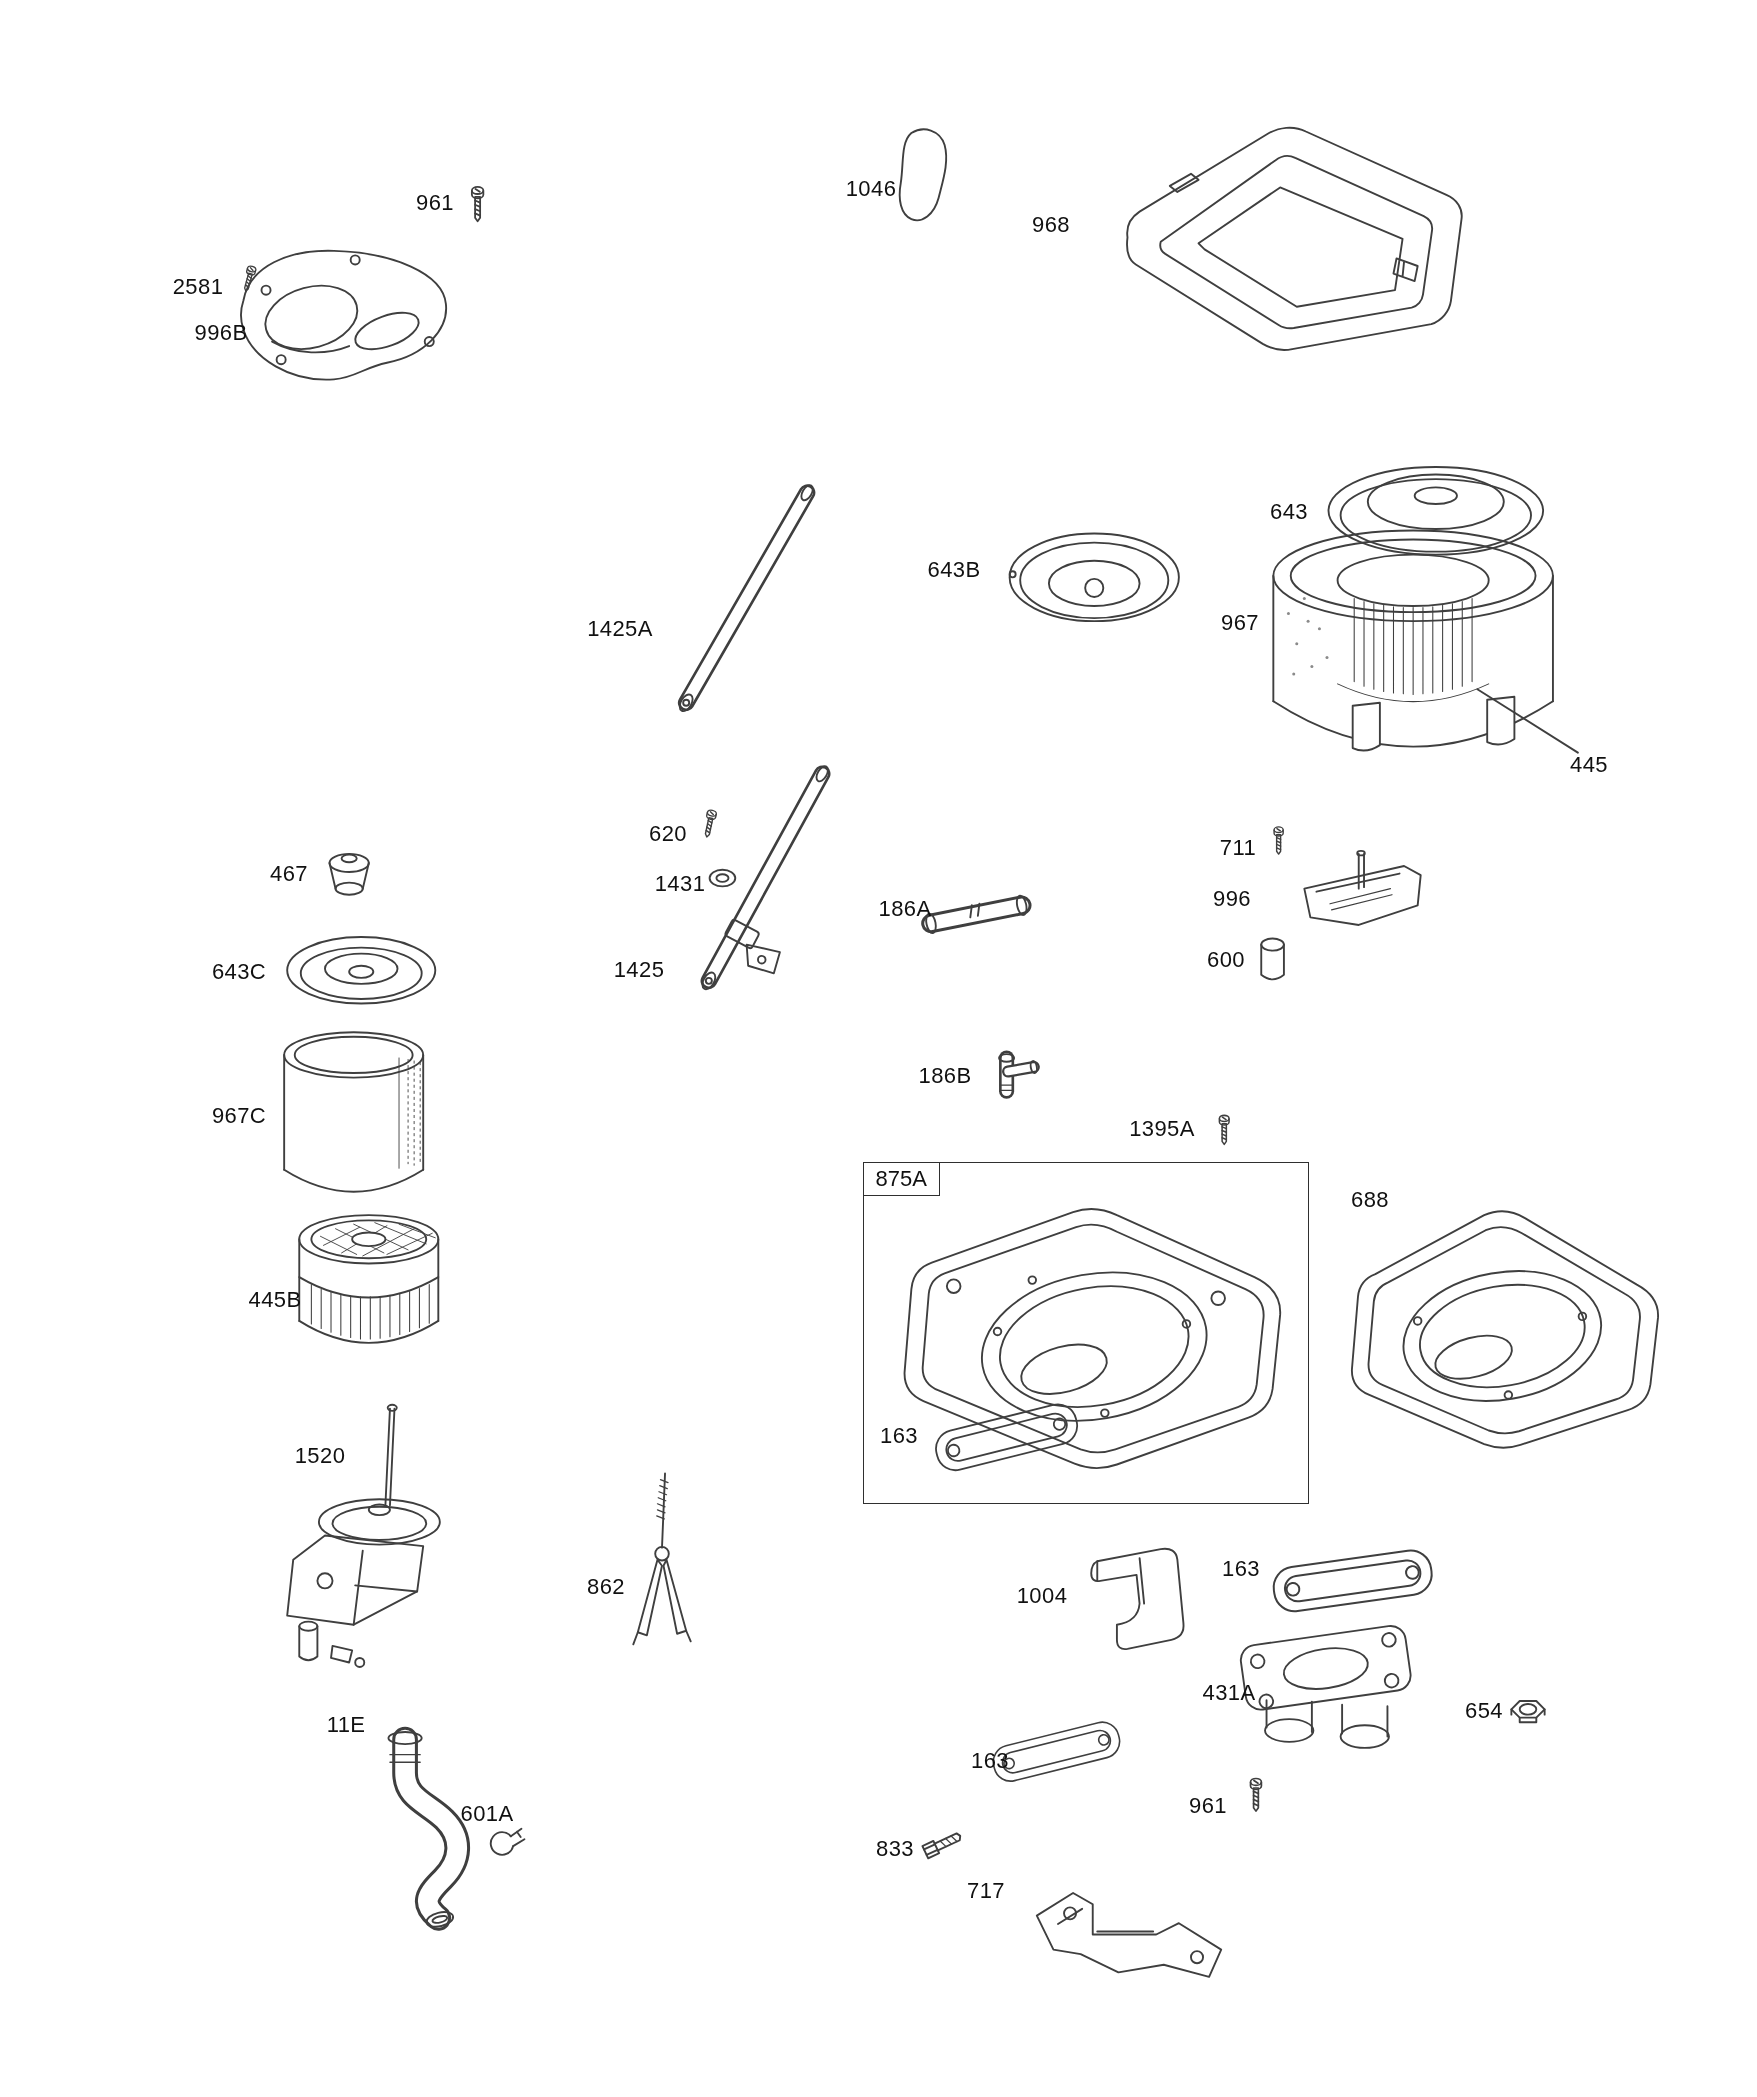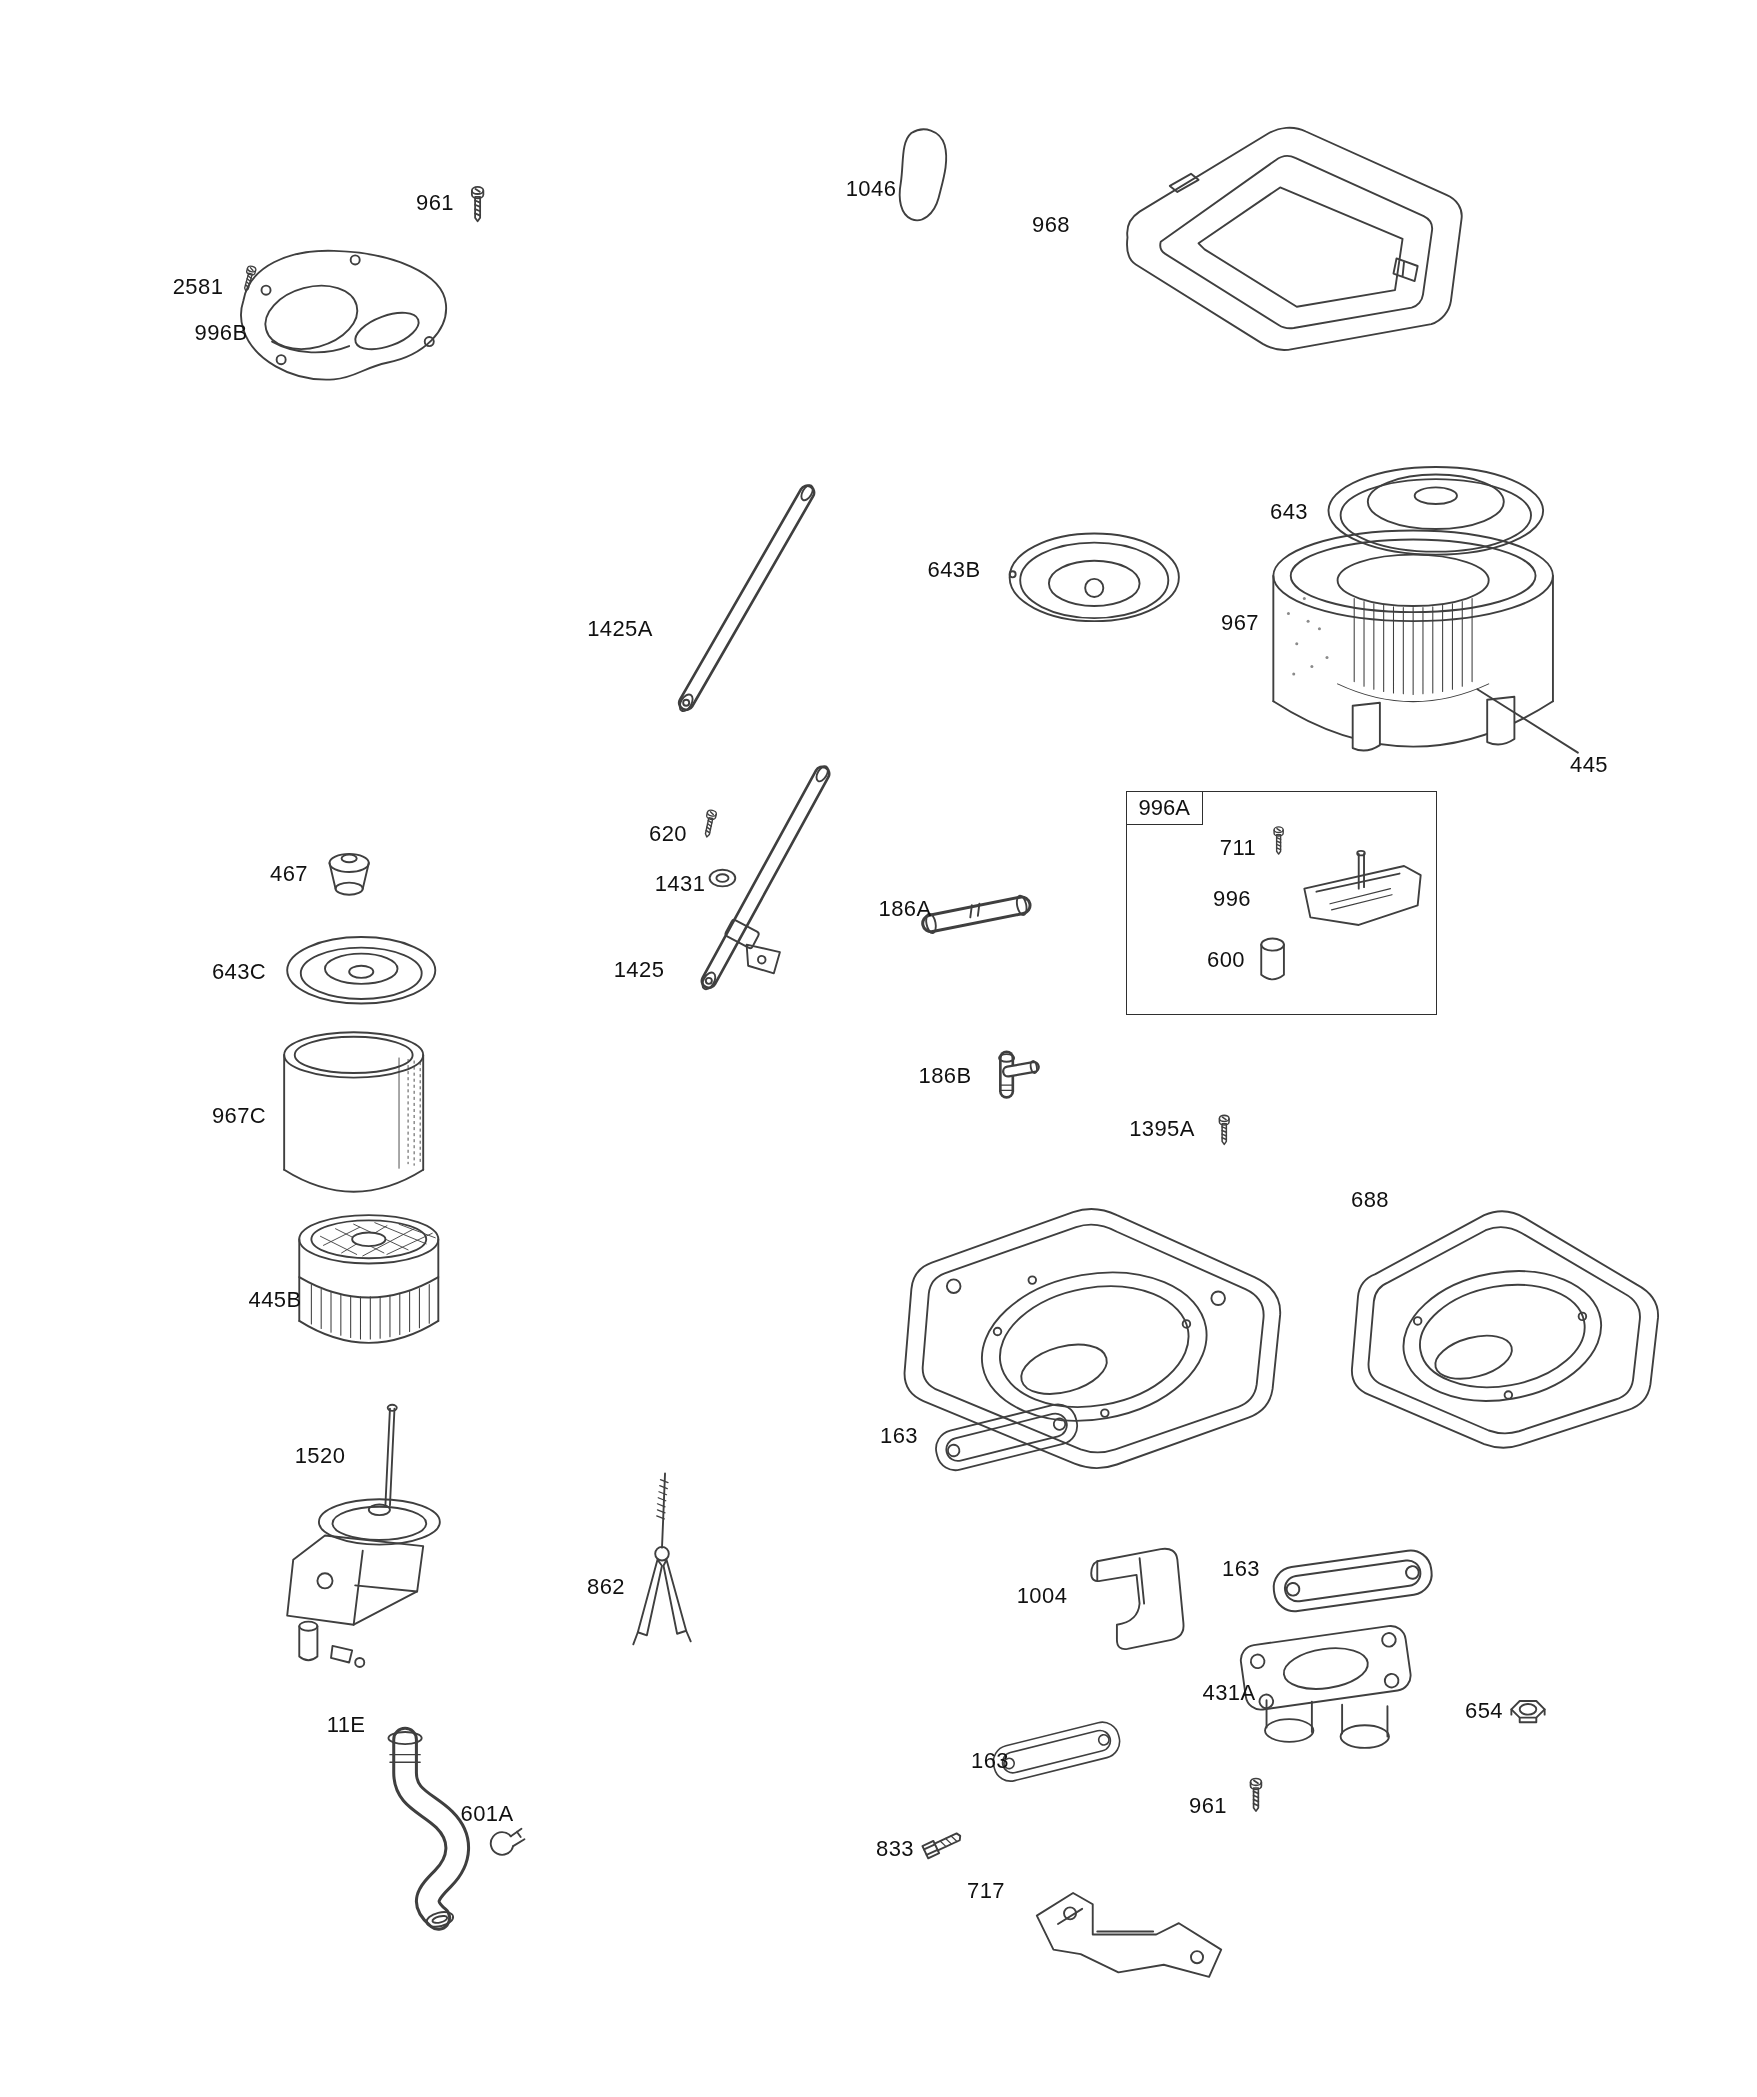--- a/index.html
+++ b/index.html
@@ -337,22 +337,22 @@
       <g>
         <path d="M1372,2535 L1420,2505 L1446,2520 L1446,2560 L1530,2560 L1560,2545 L1616,2580 L1600,2616 L1540,2600 L1480,2610 L1430,2586 L1394,2580 Z"></path>
         <path d="M1400,2546 L1432,2526 M1452,2556 L1526,2556"></path>
         <circle cx="1416" cy="2532" r="8"></circle>
         <circle cx="1584" cy="2590" r="8"></circle>
       </g>
 
     </g>
   </svg>
 
-  <div class="part-box" style="left:1126px;top:791px;width:311px;height:224px">
-    <div class="box-label">996A</div>
+  <div class="part-box" style="left:863px;top:1162px;width:446px;height:342px">
+    <div class="box-label">875A</div>
   </div>
 
   <div class="callout" style="left:435px;top:203px">961</div>
   <div class="callout" style="left:198px;top:287px">2581</div>
   <div class="callout" style="left:221px;top:333px">996B</div>
   <div class="callout" style="left:871px;top:189px">1046</div>
   <div class="callout" style="left:1051px;top:225px">968</div>
   <div class="callout" style="left:1289px;top:512px">643</div>
   <div class="callout" style="left:954px;top:570px">643B</div>
   <div class="callout" style="left:620px;top:629px">1425A</div>

